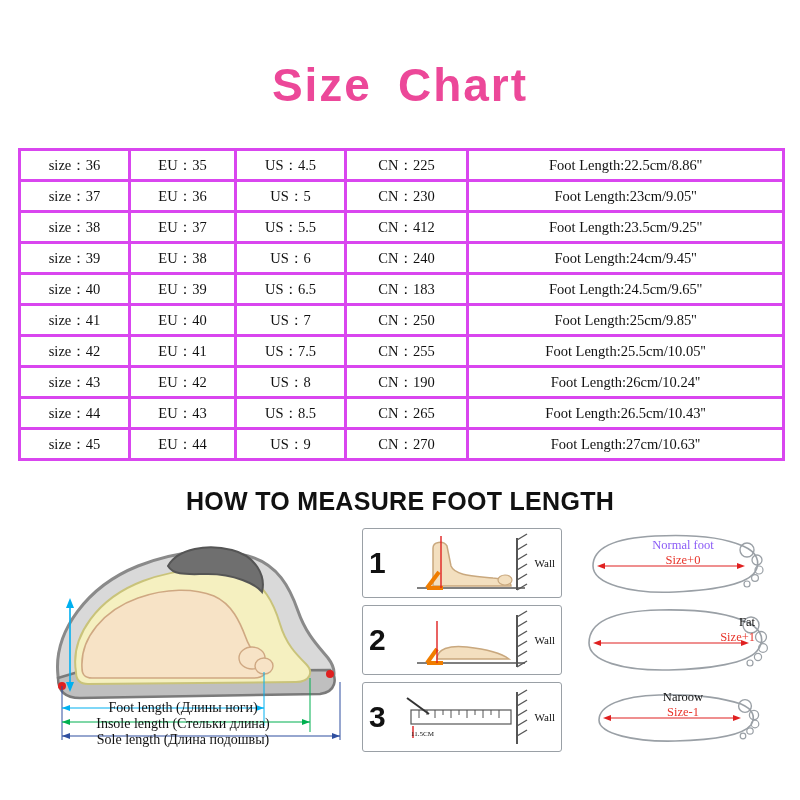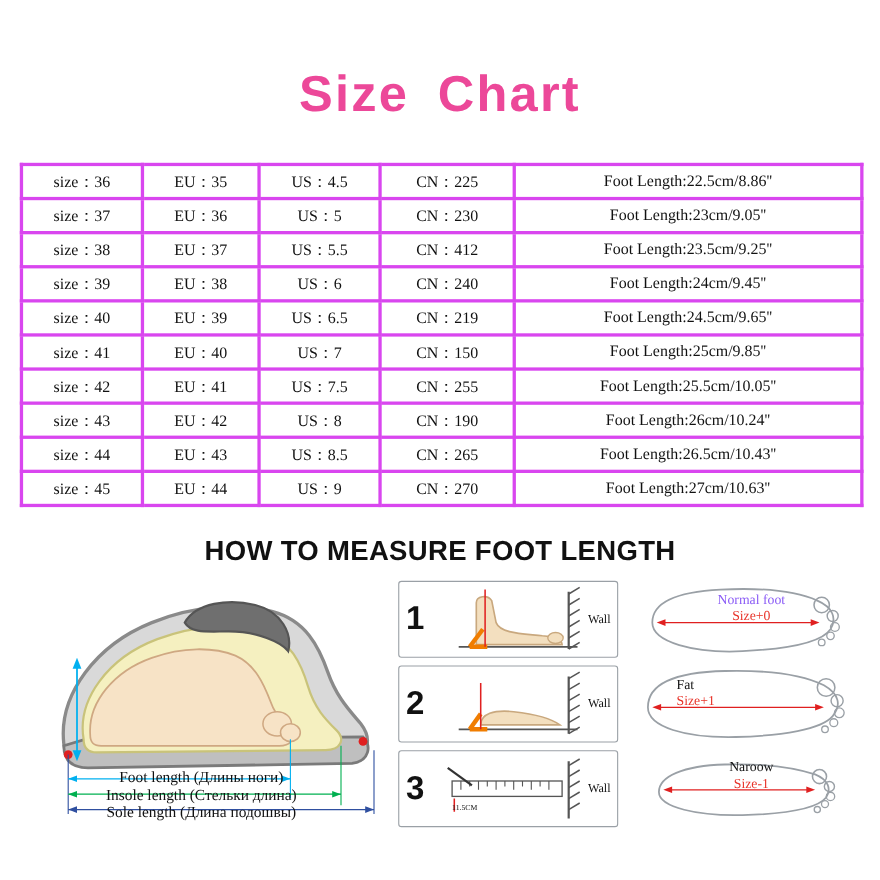--- a/index.html
+++ b/index.html
@@ -155,28 +155,28 @@
           <td>size：39</td>
           <td>EU：38</td>
           <td>US：6</td>
           <td>CN：240</td>
           <td>Foot Length:24cm/9.45''</td>
         </tr>
         <tr>
           <td>size：40</td>
           <td>EU：39</td>
           <td>US：6.5</td>
-          <td>CN：219</td>
+          <td>CN：183</td>
           <td>Foot Length:24.5cm/9.65''</td>
         </tr>
         <tr>
           <td>size：41</td>
           <td>EU：40</td>
           <td>US：7</td>
-          <td>CN：150</td>
+          <td>CN：250</td>
           <td>Foot Length:25cm/9.85''</td>
         </tr>
         <tr>
           <td>size：42</td>
           <td>EU：41</td>
           <td>US：7.5</td>
           <td>CN：255</td>
           <td>Foot Length:25.5cm/10.05''</td>
         </tr>
         <tr>
@@ -363,21 +363,21 @@
                    C172 60 136 66 94 67 C48 68 14 58 14 40 Z" fill="none" stroke="#9aa0a6" stroke-width="1.6"></path>
           <circle cx="176" cy="22" r="8" fill="none" stroke="#9aa0a6" stroke-width="1.4"></circle>
           <circle cx="186" cy="34" r="5.5" fill="none" stroke="#9aa0a6" stroke-width="1.3"></circle>
           <circle cx="188" cy="45" r="4.4" fill="none" stroke="#9aa0a6" stroke-width="1.2"></circle>
           <circle cx="183" cy="54" r="3.6" fill="none" stroke="#9aa0a6" stroke-width="1.2"></circle>
           <circle cx="175" cy="60" r="3" fill="none" stroke="#9aa0a6" stroke-width="1.2"></circle>
           <line x1="22" y1="40" x2="170" y2="40" stroke="#e02020" stroke-width="1.2"></line>
           <polygon points="18,40 26,37 26,43" fill="#e02020"></polygon>
           <polygon points="174,40 166,37 166,43" fill="#e02020"></polygon>
         </svg>
-        <div style="position:absolute;left:40px;top:12px;width:120px;text-align:left;">
+        <div style="position:absolute;left:60px;top:12px;width:120px;text-align:right;">
           <div class="foot-label" style="font-size:12.5px;color:#111;">Fat</div>
           <div class="foot-label" style="font-size:12.5px;color:#e8342a;">Size+1</div>
         </div>
       </div>
 
       <div style="position:absolute;left:0;top:154px;width:212px;height:74px;">
         <svg width="212" height="74" viewBox="0 0 212 74">
           <path d="M24 40 C24 26 46 16 84 15 C120 14 148 18 166 24 C178 29 181 37 176 45
                    C168 55 138 60 100 61 C60 62 24 54 24 40 Z" fill="none" stroke="#9aa0a6" stroke-width="1.6"></path>
           <circle cx="170" cy="26" r="6.4" fill="none" stroke="#9aa0a6" stroke-width="1.4"></circle>

